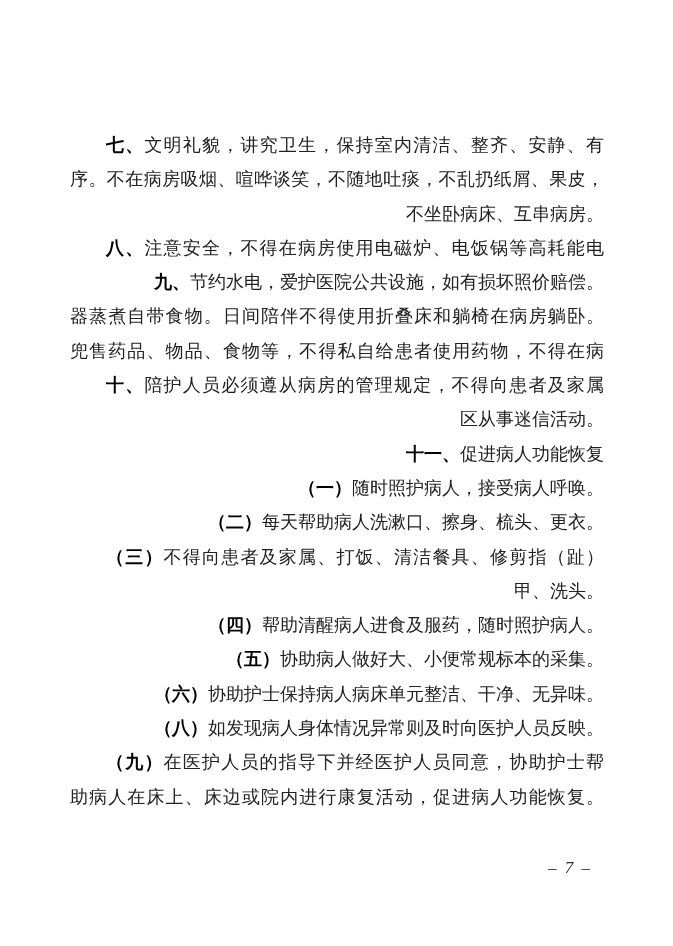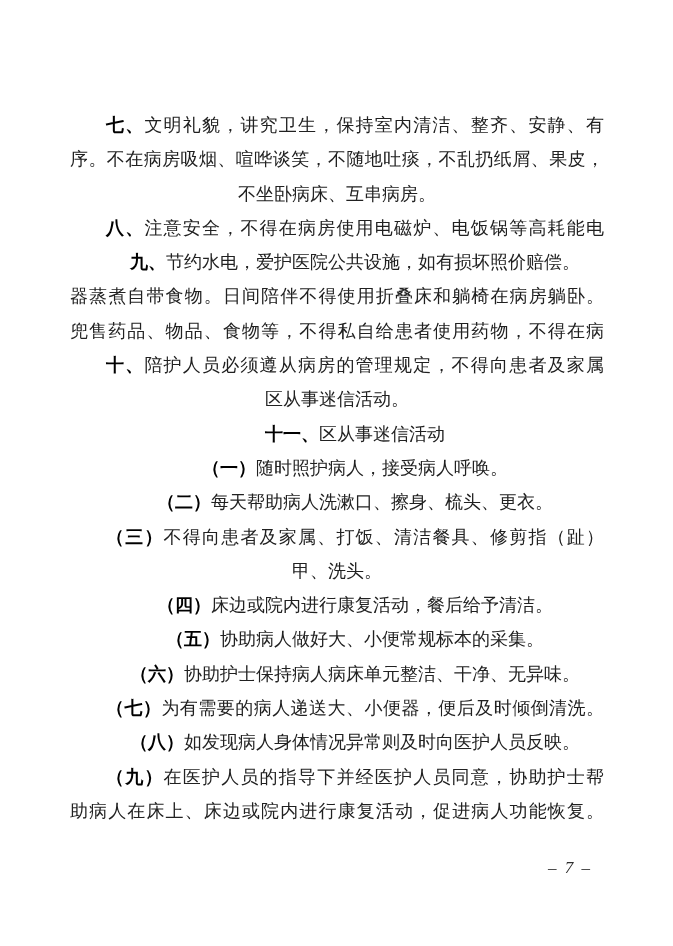--- a/index.html
+++ b/index.html
@@ -12,30 +12,30 @@
     font-family: "Liberation Serif", "DejaVu Serif", serif;
   }
   .page {
     position: absolute;
     inset: 0;
     background: #ffffff;
   }
   .page-body {
     position: absolute;
     left: 70px;
-    top: 108px;
+    top: 128px;
     width: 534px;
   }
   .line {
     height: 34.3px;
     line-height: 34.3px;
     font-size: 18px;
     color: #212121;
     white-space: nowrap;
-    text-align: center;
+    text-align: right;
   }
   .indent { text-indent: 36px; }
   .fill {
     text-align: justify;
     text-align-last: justify;
     text-justify: inter-character;
   }
   .num {
     font-weight: 700;
     color: #000000;
@@ -70,37 +70,36 @@
     <div class="line indent"><span class="num">九、</span><span>节约水电，爱护医院公共设施，如有损坏照价赔偿。</span></div>
 
     <div class="line fill"><span>器蒸煮自带食物。日间陪伴不得使用折叠床和躺椅在病房躺卧。</span></div>
 
     <div class="line fill"><span>兜售药品、物品、食物等，不得私自给患者使用药物，不得在病</span></div>
 
     <div class="line indent fill"><span class="num">十、</span><span>陪护人员必须遵从病房的管理规定，不得向患者及家属</span></div>
 
     <div class="line"><span>区从事迷信活动。</span></div>
 
-    <div class="line indent"><span class="num">十一、</span><span>区从事迷信活动</span></div>
+    <div class="line indent"><span class="num">十一、</span><span>促进病人功能恢复</span></div>
 
     <div class="line indent"><span class="num">（一）</span><span>随时照护病人，接受病人呼唤。</span></div>
 
     <div class="line indent"><span class="num">（二）</span><span>每天帮助病人洗漱口、擦身、梳头、更衣。</span></div>
 
     <div class="line indent fill"><span class="num">（三）</span><span>不得向患者及家属、打饭、清洁餐具、修剪指（趾）</span></div>
 
     <div class="line"><span>甲、洗头。</span></div>
 
-    <div class="line indent"><span class="num">（四）</span><span>床边或院内进行康复活动，餐后给予清洁。</span></div>
+    <div class="line indent"><span class="num">（四）</span><span>帮助清醒病人进食及服药，随时照护病人。</span></div>
 
     <div class="line indent"><span class="num">（五）</span><span>协助病人做好大、小便常规标本的采集。</span></div>
 
     <div class="line indent"><span class="num">（六）</span><span>协助护士保持病人病床单元整洁、干净、无异味。</span></div>
 
-    <div class="line indent fill"><span class="num">（七）</span><span>为有需要的病人递送大、小便器，便后及时倾倒清洗。</span></div>
 
     <div class="line indent"><span class="num">（八）</span><span>如发现病人身体情况异常则及时向医护人员反映。</span></div>
 
     <div class="line indent fill"><span class="num">（九）</span><span>在医护人员的指导下并经医护人员同意，协助护士帮</span></div>
 
     <div class="line fill"><span>助病人在床上、床边或院内进行康复活动，促进病人功能恢复。</span></div>
 
   </div>
 
   <div class="page-num">– 7 –</div>

